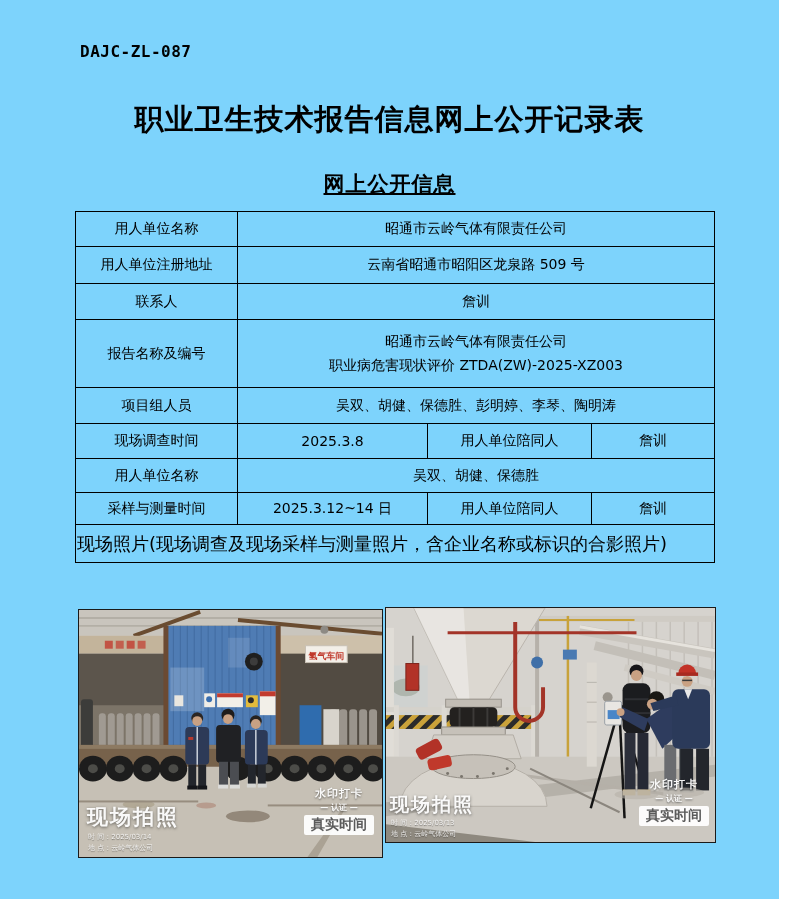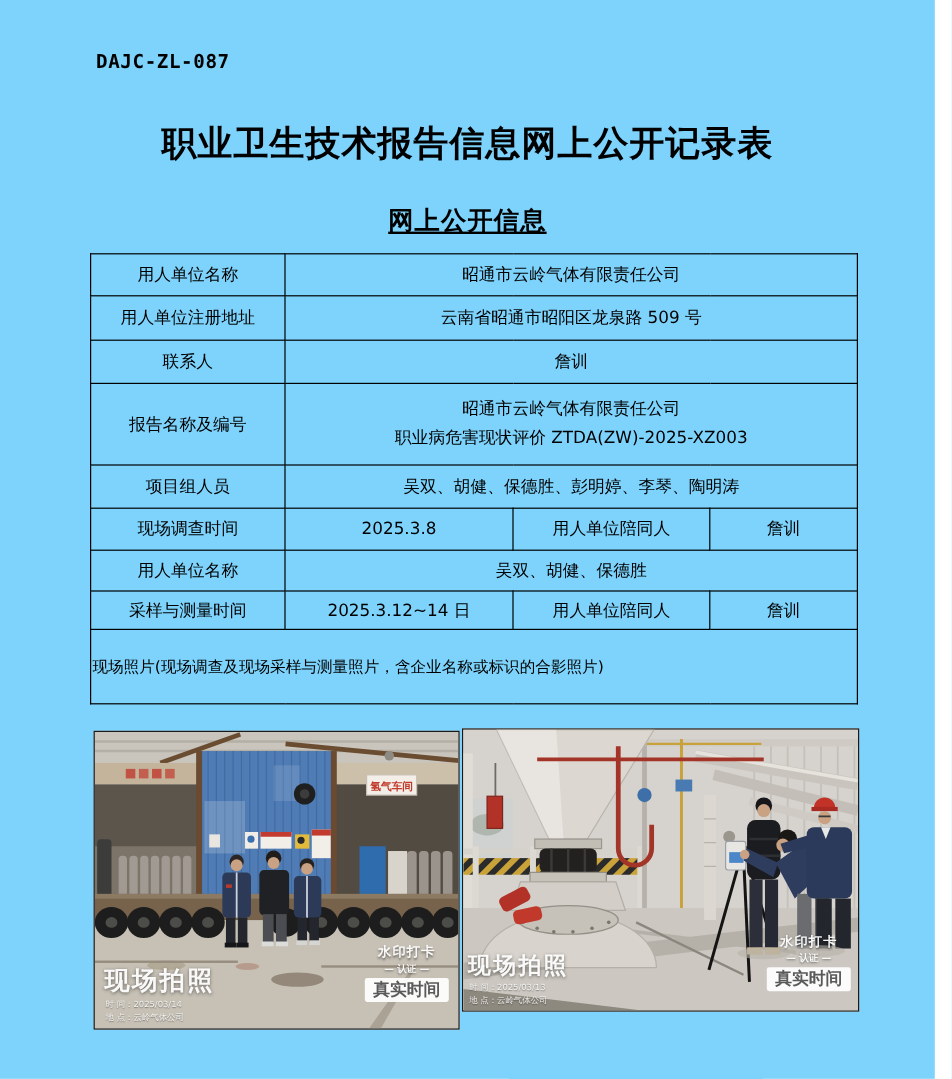--- a/index.html
+++ b/index.html
@@ -9,21 +9,21 @@
   .doc-code{position:absolute;left:80px;top:42px;font-family:"DejaVu Sans Mono","Liberation Mono",monospace;font-weight:bold;font-size:16px;letter-spacing:0.5px;}
   .title{position:absolute;left:0;top:100px;width:100%;text-align:center;font-size:29px;font-weight:bold;letter-spacing:1px;margin:0;}
   .subtitle{position:absolute;left:0;top:170px;width:100%;text-align:center;font-size:21px;font-weight:bold;letter-spacing:1px;margin:0;text-decoration:underline;}
 
   table.info-table{position:absolute;left:75px;top:211px;width:639px;border-collapse:collapse;table-layout:fixed;font-size:14px;}
   table.info-table td{border:1.5px solid #000;text-align:center;vertical-align:middle;padding:0 3px;overflow:hidden;}
   td.lbl{font-size:14px;}
   tr.r1 td{height:34px;} tr.r2 td{height:36px;} tr.r3 td{height:35px;}
   tr.r4 td{height:67px;} tr.r5 td{height:35px;} tr.r6 td{height:35px;}
   tr.r7 td{height:34px;} tr.r8 td{height:33px;} tr.r9 td{height:31px;}
-  tr.rcap td{height:37px;text-align:left;padding:12px 1px;font-size:13px;}
+  tr.rcap td{height:37px;text-align:left;padding:0 1px;font-size:18px;}
   .two-line div{line-height:1.65;}
 
   .photo{position:absolute;box-sizing:border-box;border:1px solid #1a1a1a;overflow:hidden;background:#cfcbc4;}
   .photo-left{left:78px;top:609px;width:305px;height:249px;}
   .photo-right{left:385px;top:607px;width:331px;height:236px;}
   .photo svg{display:block;width:100%;height:100%;}
 
   .wm-title{position:absolute;left:8px;font-weight:bold;color:rgba(255,255,255,.95);text-shadow:0 1px 3px rgba(0,0,0,.5);letter-spacing:2px;font-size:21px;}
   .photo-left .wm-title{bottom:26px;}
   .photo-right .wm-title{left:4px;bottom:24px;font-size:19px;}

